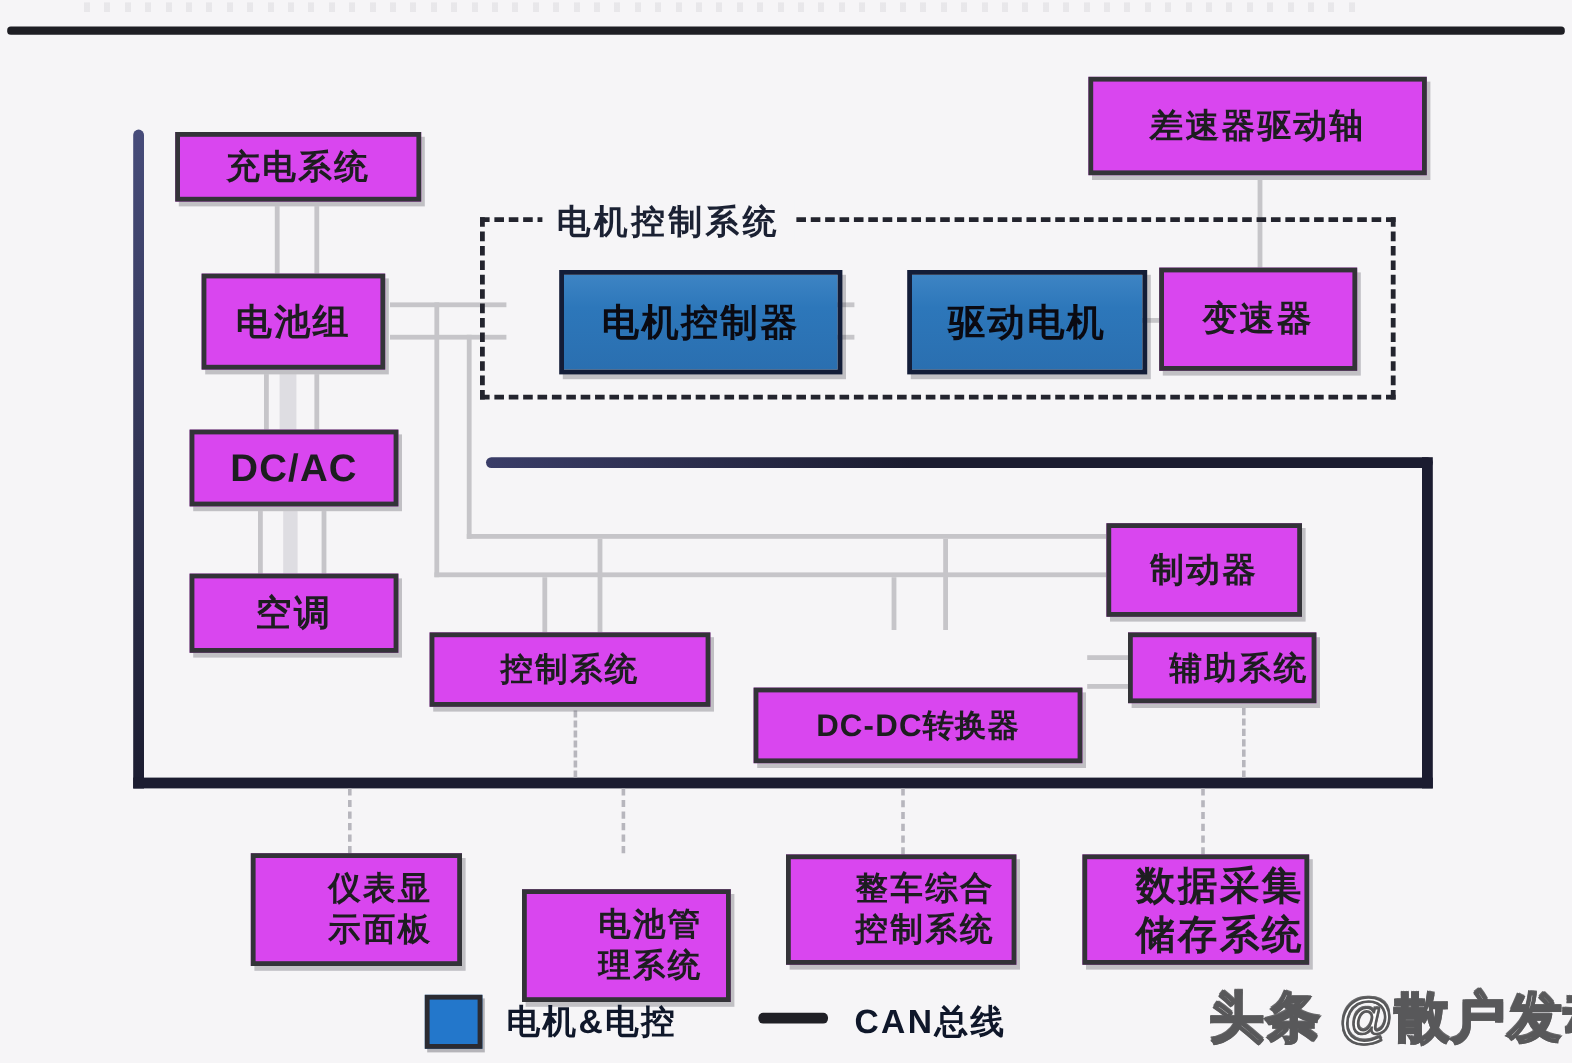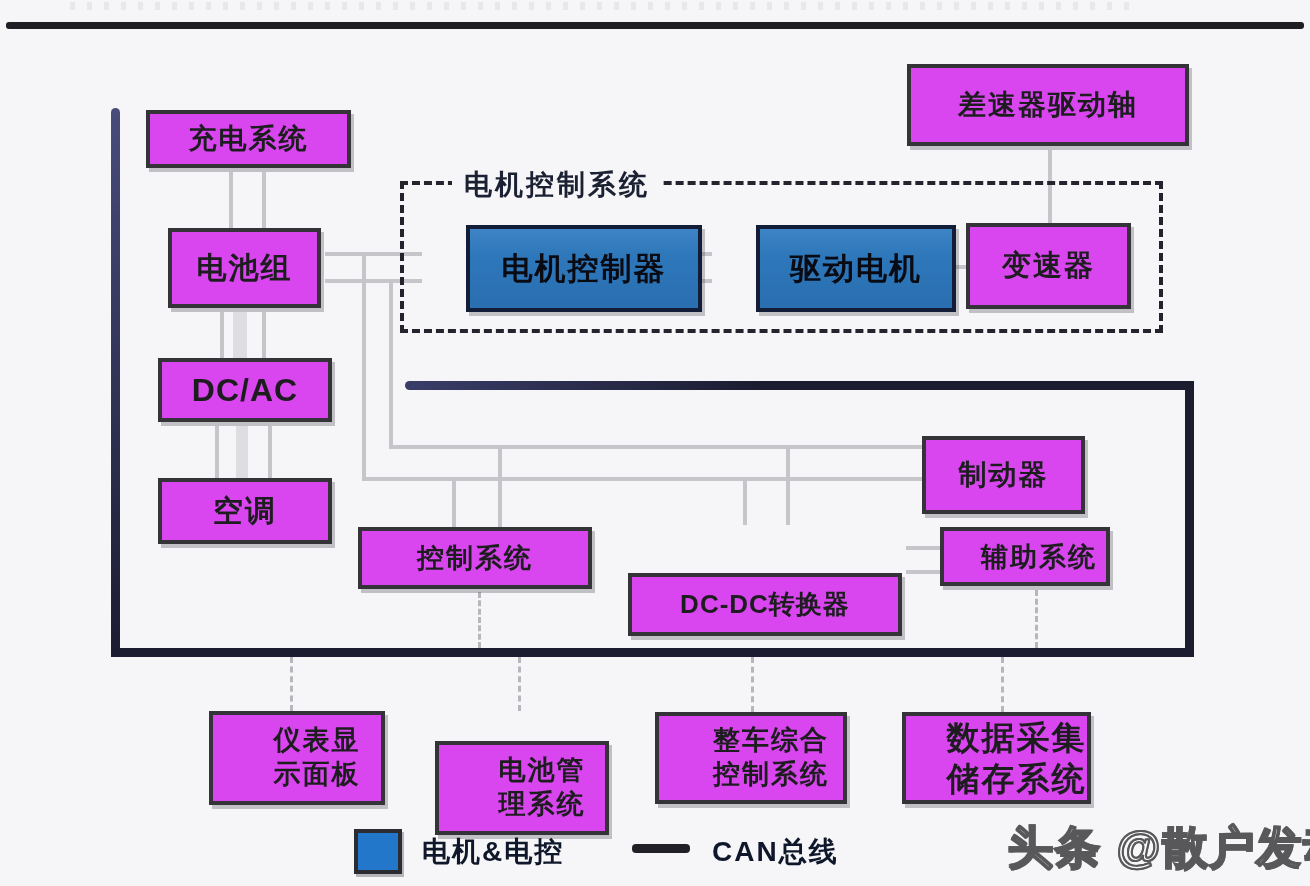--- a/index.html
+++ b/index.html
@@ -152,21 +152,21 @@
   <div class="node" style="left:922px;top:436px;width:163px;height:78px;font-size:28px;">
       <span>制动器</span>
     </div>
 
   <div class="node" style="left:358px;top:527px;width:234px;height:62px;font-size:27px;">
       <span>控制系统</span>
     </div>
   <div class="node" style="left:628px;top:525px;width:274px;height:63px;font-size:26px;letter-spacing:1px;margin-top:48px;">
       <span>DC-DC转换器</span>
     </div>
-  <div class="node" style="left:940px;top:527px;width:170px;height:59px;font-size:27px;padding-left:28px;">
+  <div class="node" style="left:940px;top:527px;width:157px;height:59px;font-size:27px;padding-left:28px;">
       <span>辅助系统</span>
     </div>
 
   <div class="node twoline" style="left:209px;top:711px;width:176px;height:94px;font-size:27px;">
     <span>仪表显</span>
     <span>示面板</span>
   </div>
   <div class="node twoline" style="left:435px;top:711px;width:174px;height:94px;font-size:27px;margin-top:30px;">
     <span>电池管</span>
     <span>理系统</span>

